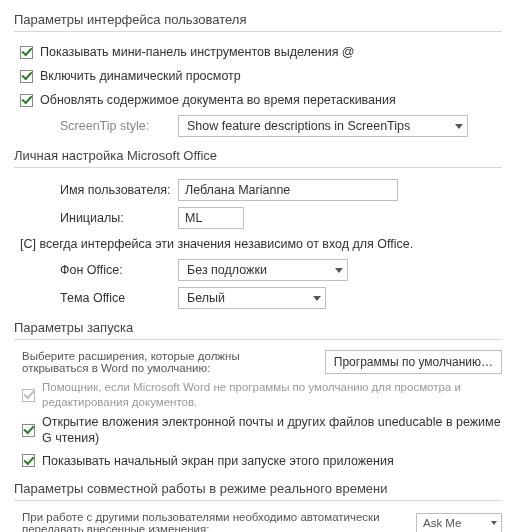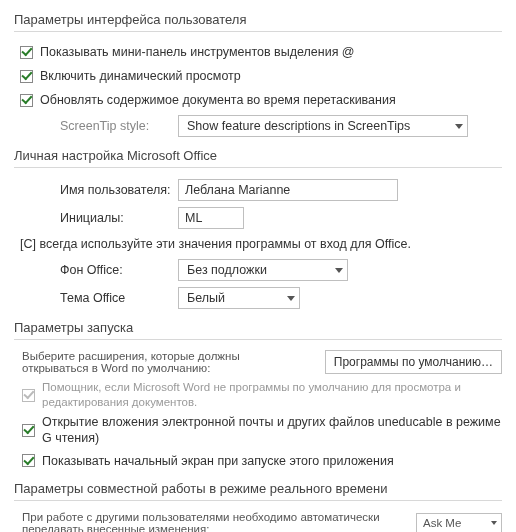--- a/index.html
+++ b/index.html
@@ -92,21 +92,21 @@
   .dropdown .dd-text { flex: 1; }
   .dropdown .caret {
     width: 0; height: 0;
     border-left: 4px solid transparent;
     border-right: 4px solid transparent;
     border-top: 5px solid #555;
     margin-left: 6px;
   }
   .dropdown.w-290 { width: 290px; }
   .dropdown.w-170 { width: 170px; }
-  .dropdown.w-140 { width: 122px; }
+  .dropdown.w-140 { width: 148px; }
   .gray-label { color: #888; }
   .plain-line {
     margin: 6px 0 6px 6px;
     line-height: 1.3;
   }
   .startup-line {
     display: flex;
     align-items: center;
     margin: 4px 0 6px 8px;
     font-size: 11.5px;
@@ -185,21 +185,21 @@
   <div class="section-header">Личная настройка Microsoft Office</div>
 
   <div class="form-row">
     <span class="form-label">Имя пользователя:</span>
     <input class="text-input w-long" value="Леблана Marianne" style="">
   </div>
   <div class="form-row">
     <span class="form-label">Инициалы:</span>
     <input class="text-input w-short" value="ML" style="">
   </div>
-  <div class="plain-line">[C] всегда используйте эти значения программы от вход для Office.</div>
+  <div class="plain-line">[C] всегда интерфейса эти значения независимо от вход для Office.</div>
   <div class="form-row">
     <span class="form-label">Фон Office:</span>
     <span class="dropdown w-170">
       <span class="dd-text">Без подложки</span>
       <span class="caret"></span>
     </span>
   </div>
   <div class="form-row">
     <span class="form-label">Тема Office</span>
     <span class="dropdown w-140">

